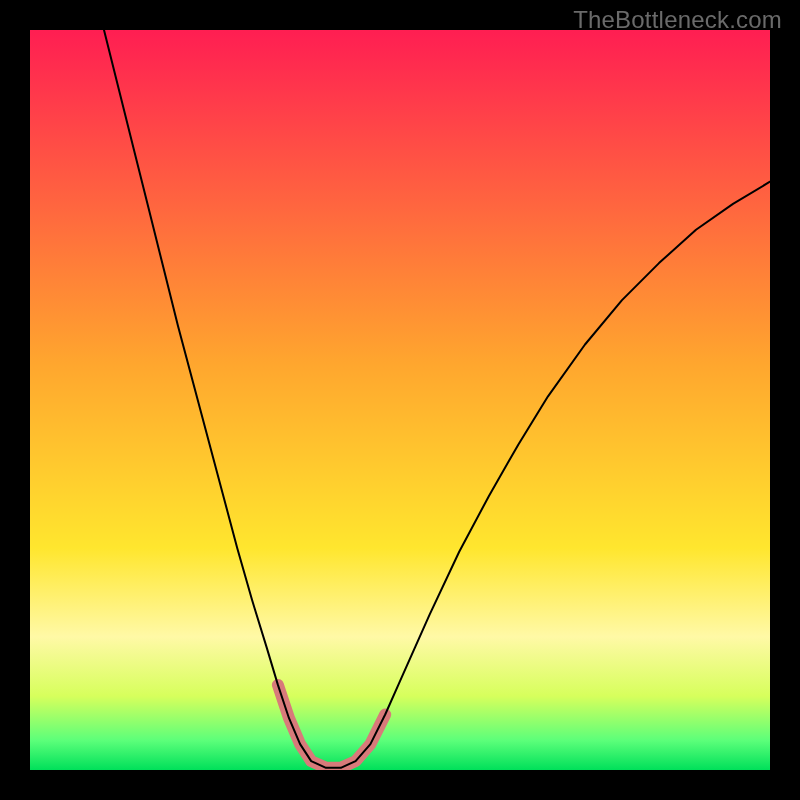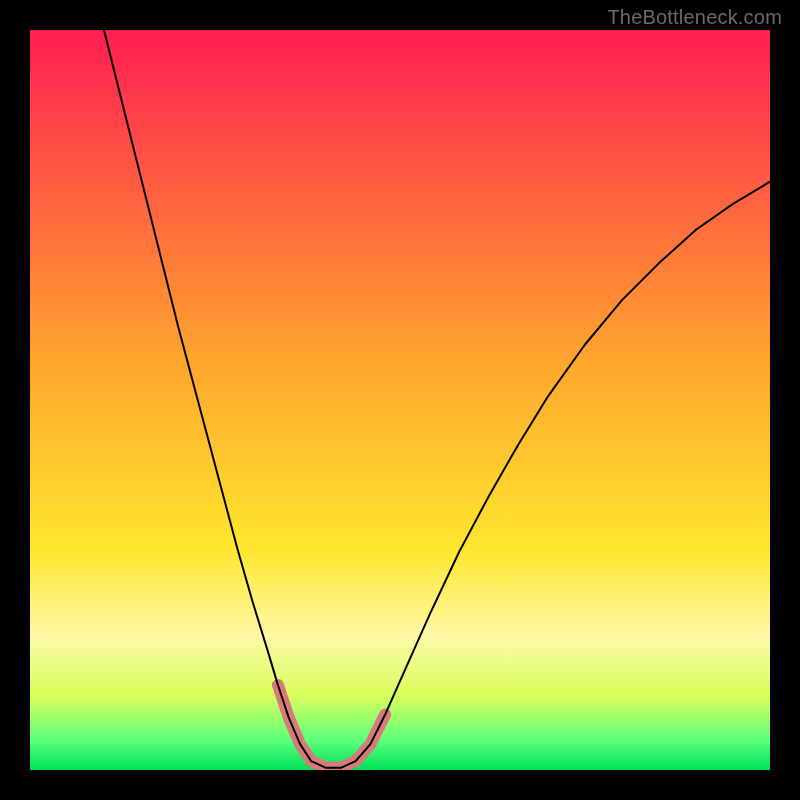--- a/index.html
+++ b/index.html
@@ -21,21 +21,21 @@
     left: 30px;
     top: 30px;
     width: 740px;
     height: 740px;
   }
   .watermark {
     position: absolute;
     top: 6px;
     right: 18px;
     color: #6a6a6a;
-    font-size: 20px;
+    font-size: 24px;
     font-weight: 500;
     letter-spacing: 0.2px;
     user-select: none;
   }
 </style>
 </head>
 <body>
 
 <div class="frame">
   <div class="watermark">TheBottleneck.com</div>

